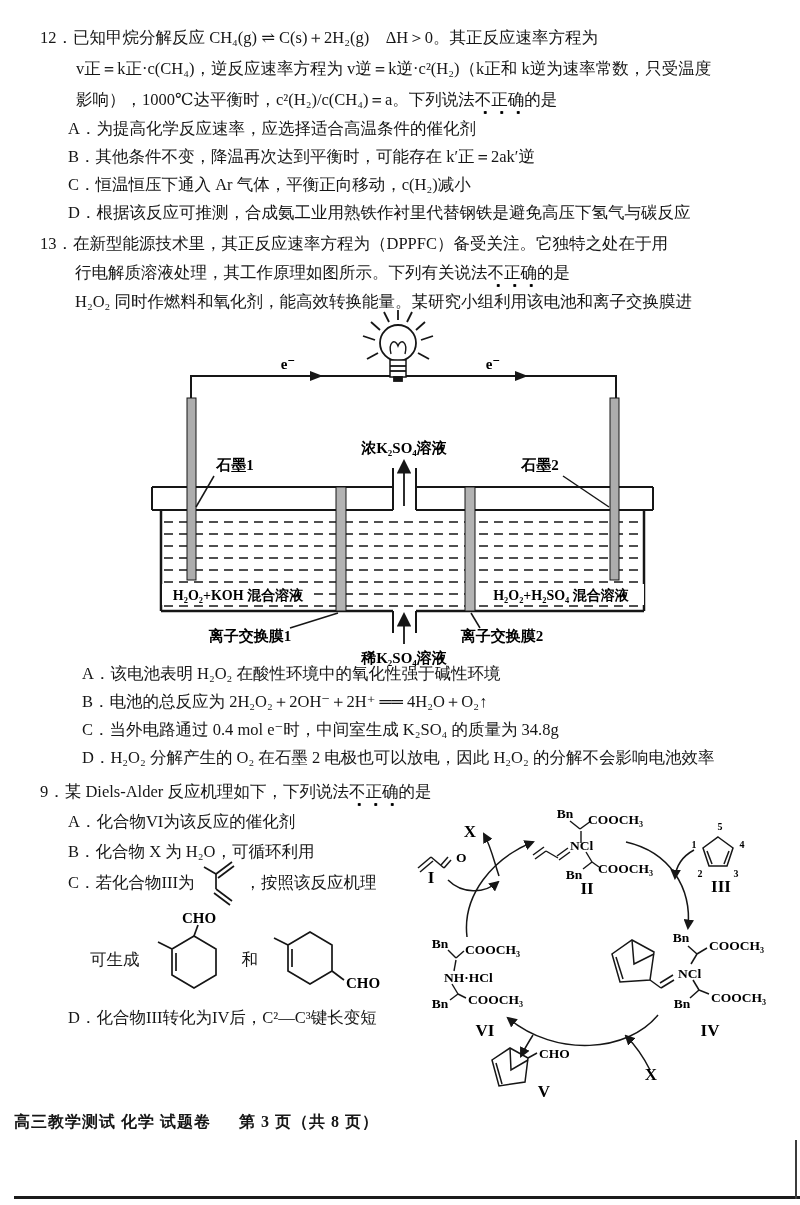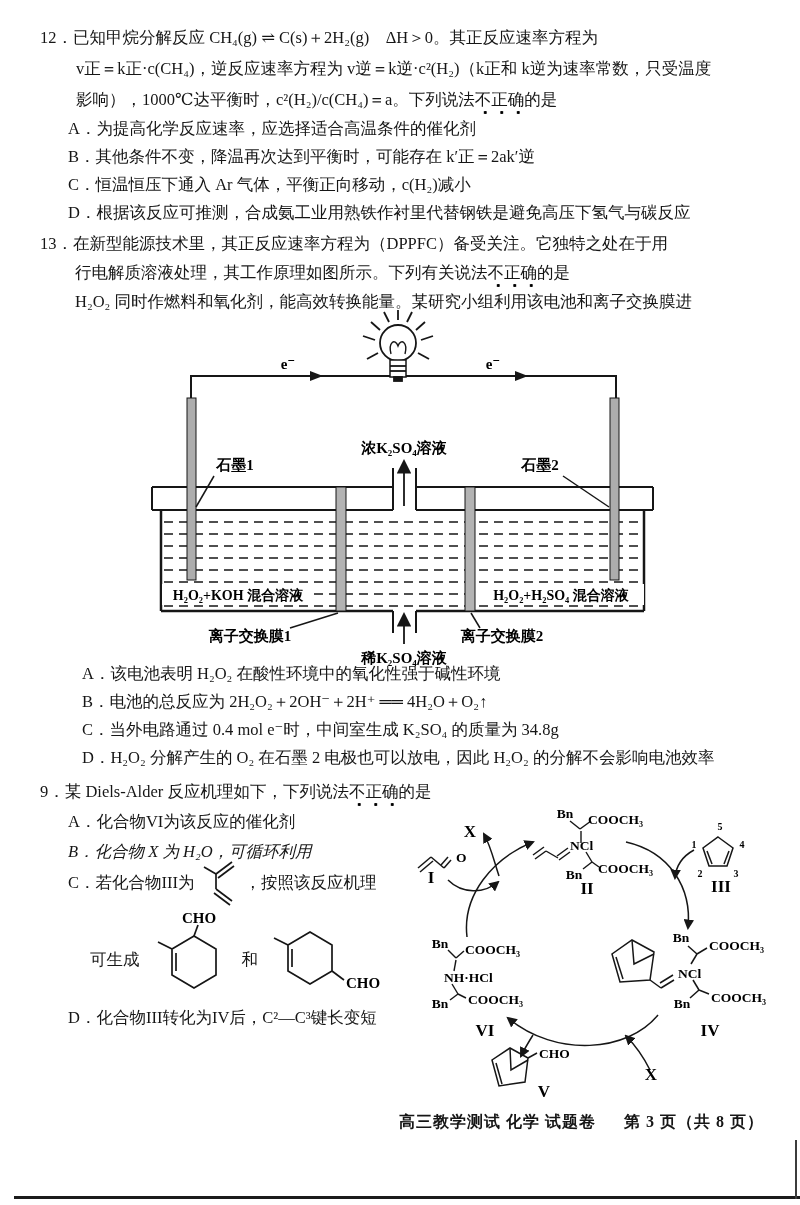--- a/index.html
+++ b/index.html
@@ -27,21 +27,21 @@
     background-position:2px 100%;
     background-repeat:repeat-x;
   }
   .flexrow { display:flex; align-items:center; }
   svg { display:block; }
   svg text { font-family:"Liberation Serif","DejaVu Serif",serif; }
   .svglabel { font-size:15px; font-weight:600; }
   .chemtxt { font-size:13.5px; font-weight:600; }
   .romlbl  { font-size:17px; font-weight:700; }
   .numlbl  { font-size:10px; font-weight:700; }
-  #footer { top:1112px; left:0; width:778px; text-align:right;
+  #footer { top:1112px; left:0; width:778px; text-align:left;
             font-size:16px; font-weight:700; letter-spacing:1px; }
   #footer span { margin:0 14px; }
 </style>
 </head>
 <body>
 
 <div class="abs" style="left:40px; top:22px; width:756px;">
   <div class="stem-l1"><span>12．</span><span>已知甲烷分解反应 CH₄(g) ⇌ C(s)＋2H₂(g)　ΔH＞0。其正反应速率方程为</span></div>
   <div class="stem-ln">v正＝k正·c(CH₄)，逆反应速率方程为 v逆＝k逆·c²(H₂)（k正和 k逆为速率常数，只受温度</div>
   <div class="stem-ln"><span>影响），1000℃达平衡时，c²(H₂)/c(CH₄)＝a。下列说法</span><span class="emph">不正确</span><span>的是</span></div>
@@ -152,21 +152,21 @@
 <div class="abs opts" style="left:54px; top:660px; width:760px;">
   <div class="optline">A．该电池表明 H₂O₂ 在酸性环境中的氧化性强于碱性环境</div>
   <div class="optline">B．电池的总反应为 2H₂O₂＋2OH⁻＋2H⁺ ══ 4H₂O＋O₂↑</div>
   <div class="optline">C．当外电路通过 0.4 mol e⁻时，中间室生成 K₂SO₄ 的质量为 34.8g</div>
   <div class="optline">D．H₂O₂ 分解产生的 O₂ 在石墨 2 电极也可以放电，因此 H₂O₂ 的分解不会影响电池效率</div>
 </div>
 
 <div class="abs nowrap" style="left:40px; top:778px; line-height:28px;"><span>9．</span><span>某 Diels-Alder 反应机理如下，下列说法</span><span class="emph">不正确</span><span>的是</span></div>
 
 <div class="abs optline" style="left:68px; top:808px;">A．化合物VI为该反应的催化剂</div>
-<div class="abs optline" style="left:68px; top:838px;font-style:italic;">B．化合物 X 为 H₂O，可循环利用</div>
+<div class="abs optline" style="left:68px; top:838px;">B．化合物 X 为 H₂O，可循环利用</div>
 
 <div class="abs flexrow nowrap" style="left:68px; top:854px; height:58px; gap:6px;">
   <span>C．若化合物III为</span>
   <svg width="38" height="50" viewBox="0 0 38 50">
     <g stroke="#161616" stroke-width="1.7" fill="none">
       <line x1="3" y1="9" x2="15" y2="16"></line>
       <line x1="15" y1="16" x2="31" y2="4"></line>
       <line x1="17" y1="20" x2="33" y2="8"></line>
       <line x1="15" y1="16" x2="15" y2="31"></line>
       <line x1="15" y1="31" x2="31" y2="43"></line>

